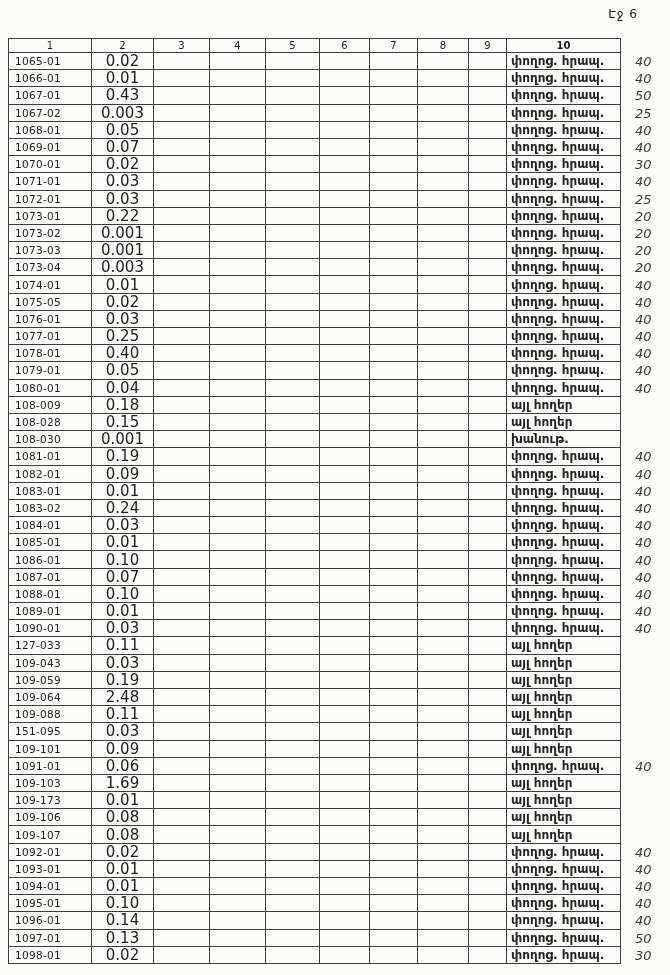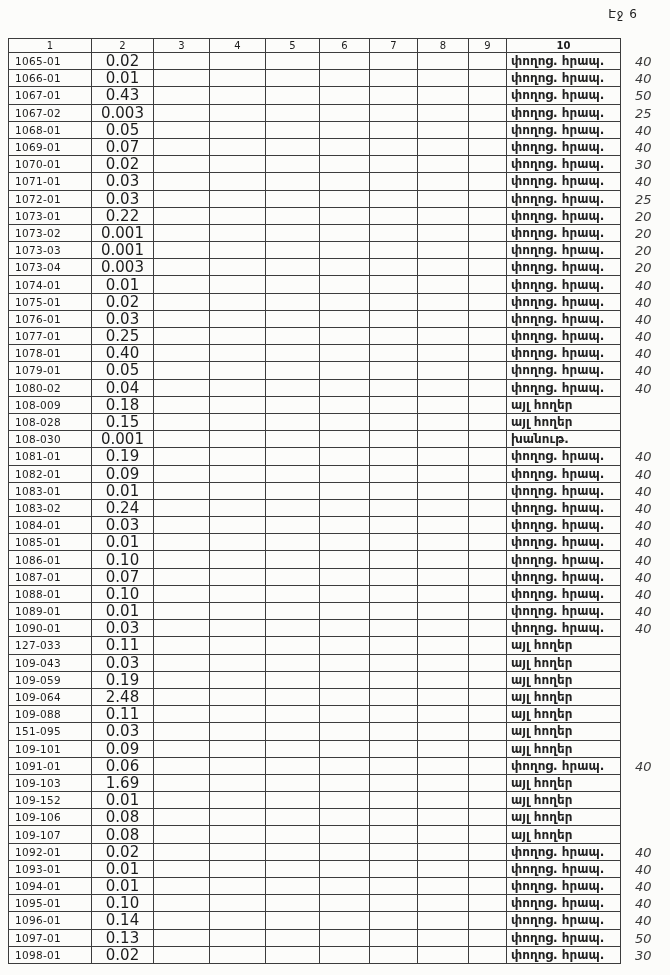--- a/index.html
+++ b/index.html
@@ -280,21 +280,21 @@
           <div class="cell c4"></div>
           <div class="cell c5"></div>
           <div class="cell c6"></div>
           <div class="cell c7"></div>
           <div class="cell c8"></div>
           <div class="cell c9"></div>
           <div class="cell c10 use">փողոց. հրապ.</div>
           <div class="note">40</div>
         </div>
         <div class="row">
-          <div class="cell c1 code">1075-01</div>
+          <div class="cell c1 code">1075-05</div>
           <div class="cell c2 area">0.02</div>
           <div class="cell c3"></div>
           <div class="cell c4"></div>
           <div class="cell c5"></div>
           <div class="cell c6"></div>
           <div class="cell c7"></div>
           <div class="cell c8"></div>
           <div class="cell c9"></div>
           <div class="cell c10 use">փողոց. հրապ.</div>
           <div class="note">40</div>
@@ -345,21 +345,21 @@
           <div class="cell c4"></div>
           <div class="cell c5"></div>
           <div class="cell c6"></div>
           <div class="cell c7"></div>
           <div class="cell c8"></div>
           <div class="cell c9"></div>
           <div class="cell c10 use">փողոց. հրապ.</div>
           <div class="note">40</div>
         </div>
         <div class="row">
-          <div class="cell c1 code">1080-02</div>
+          <div class="cell c1 code">1080-01</div>
           <div class="cell c2 area">0.04</div>
           <div class="cell c3"></div>
           <div class="cell c4"></div>
           <div class="cell c5"></div>
           <div class="cell c6"></div>
           <div class="cell c7"></div>
           <div class="cell c8"></div>
           <div class="cell c9"></div>
           <div class="cell c10 use">փողոց. հրապ.</div>
           <div class="note">40</div>
@@ -657,21 +657,21 @@
           <div class="cell c4"></div>
           <div class="cell c5"></div>
           <div class="cell c6"></div>
           <div class="cell c7"></div>
           <div class="cell c8"></div>
           <div class="cell c9"></div>
           <div class="cell c10 use">այլ հողեր</div>
           <div class="note"></div>
         </div>
         <div class="row">
-          <div class="cell c1 code">109-152</div>
+          <div class="cell c1 code">109-173</div>
           <div class="cell c2 area">0.01</div>
           <div class="cell c3"></div>
           <div class="cell c4"></div>
           <div class="cell c5"></div>
           <div class="cell c6"></div>
           <div class="cell c7"></div>
           <div class="cell c8"></div>
           <div class="cell c9"></div>
           <div class="cell c10 use">այլ հողեր</div>
           <div class="note"></div>

